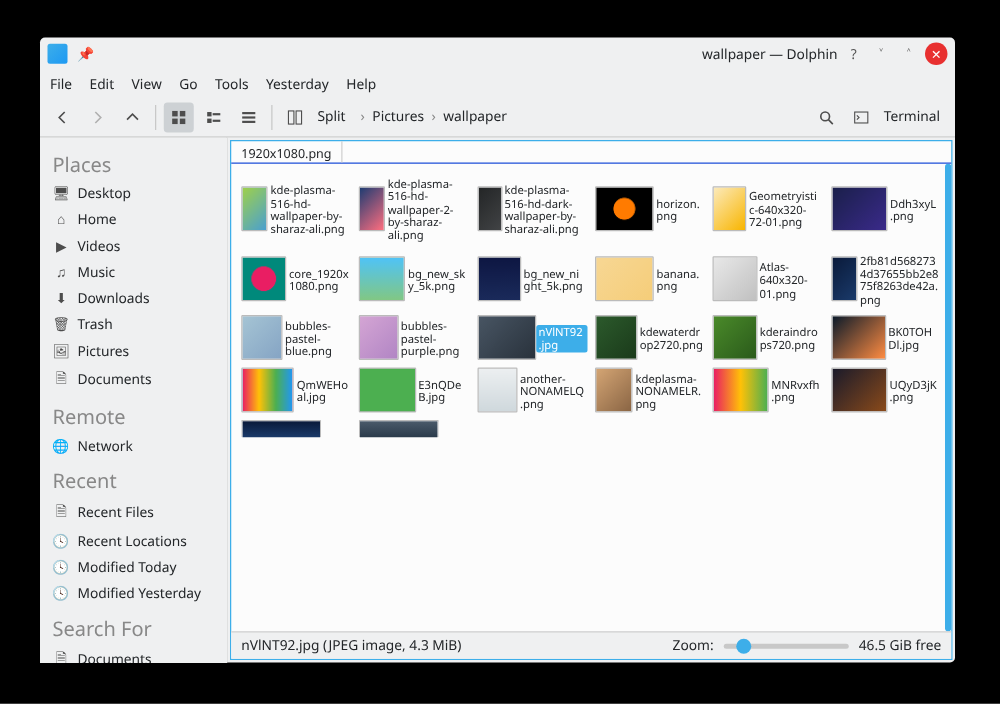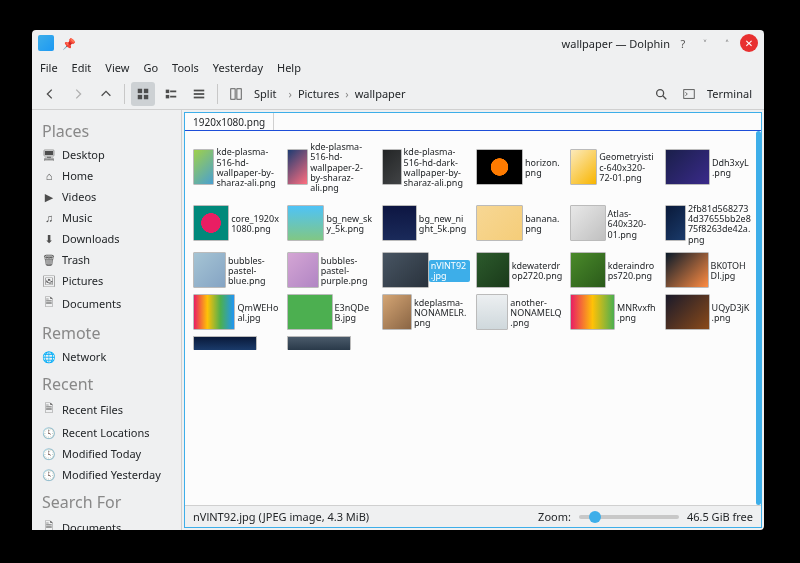--- a/index.html
+++ b/index.html
@@ -284,26 +284,26 @@
           </div>
           <div class="file">
             <div class="thumb" style="background: linear-gradient(90deg, rgb(233, 30, 99), rgb(255, 193, 7), rgb(76, 175, 80), rgb(33, 150, 243));"></div>
             <div class="fname">QmWEHoal.jpg</div>
           </div>
           <div class="file">
             <div class="thumb" style="background: rgb(76, 175, 80);"></div>
             <div class="fname">E3nQDeB.jpg</div>
           </div>
           <div class="file">
+            <div class="thumb" style="background: linear-gradient(rgb(236, 239, 241), rgb(207, 216, 220));"></div>
+            <div class="fname">another-NONAMELQ.png</div>
+          </div>
+          <div class="file">
             <div class="thumb" style="background: linear-gradient(135deg, rgb(212, 165, 116), rgb(138, 101, 68));"></div>
             <div class="fname">kdeplasma-NONAMELR.png</div>
-          </div>
-          <div class="file">
-            <div class="thumb" style="background: linear-gradient(rgb(236, 239, 241), rgb(207, 216, 220));"></div>
-            <div class="fname">another-NONAMELQ.png</div>
           </div>
           <div class="file">
             <div class="thumb" style="background: linear-gradient(90deg, rgb(233, 30, 99), rgb(255, 193, 7), rgb(76, 175, 80));"></div>
             <div class="fname">MNRvxfh.png</div>
           </div>
           <div class="file">
             <div class="thumb" style="background: linear-gradient(135deg, rgb(26, 26, 42), rgb(138, 74, 26));"></div>
             <div class="fname">UQyD3jK.png</div>
           </div>
           <div class="file">

